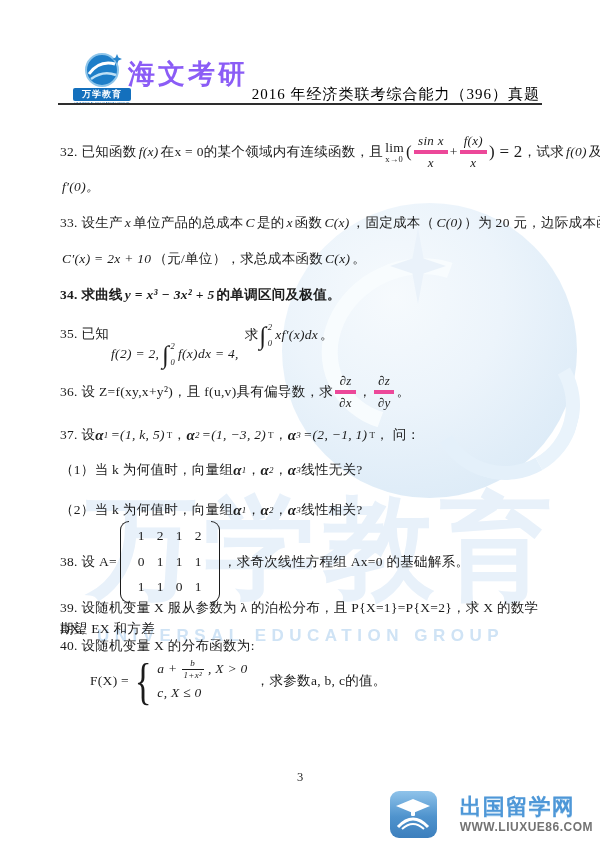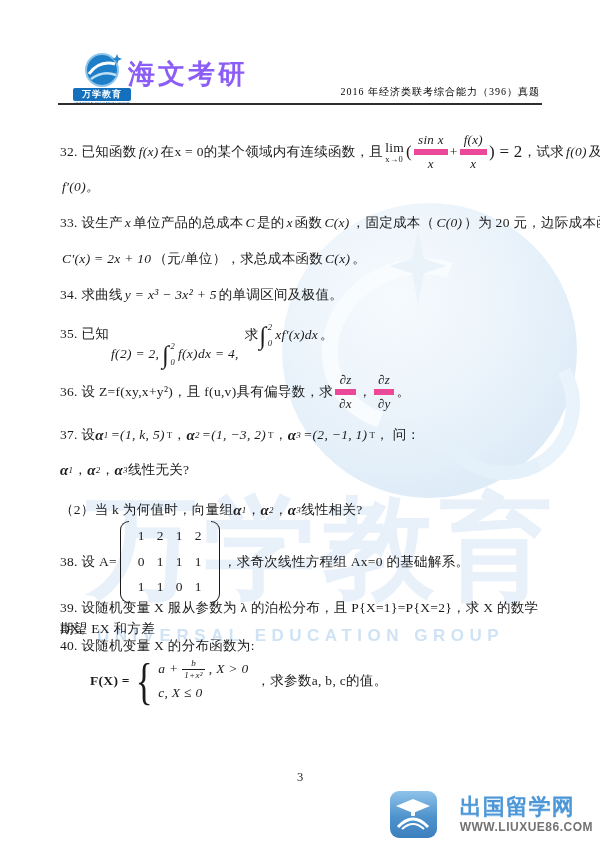--- a/index.html
+++ b/index.html
@@ -54,32 +54,32 @@
     position:absolute; left:0px; top:52px; width:58px;
     font-size:3.5px; color:#1470bd; text-align:center; letter-spacing:0;
     font-family:"Liberation Sans",sans-serif; white-space:nowrap; overflow:hidden;
   }
   .hdr-brand {
     position:absolute; left:55px; top:6px; font-size:27px; font-weight:bold;
     color:#8b5cf6; letter-spacing:3px; white-space:nowrap;
     font-family:"Liberation Sans","DejaVu Sans",sans-serif;
   }
   .hdr-title {
-    position:absolute; right:60px; top:85px; font-size:10px; color:#000;
+    position:absolute; right:60px; top:85px; font-size:15px; color:#000;
     letter-spacing:1px; z-index:2; white-space:nowrap;
   }
   .hdr-rule { position:absolute; left:58px; right:58px; top:103px; height:2px; background:#2e2e2e; z-index:2; }
   
   .q { position:absolute; left:60px; width:484px; z-index:2; line-height:1.55; letter-spacing:0.3px; }
   .qrow { display:flex; align-items:center; flex-wrap:nowrap; white-space:nowrap; }
   .cn {}
   .math { font-style:italic; font-family:"Liberation Serif",serif; padding:0 2px; }
-  .up { font-style:normal;font-weight:bold; }
+  .up { font-style:normal; }
   .frac { display:inline-block; vertical-align:middle; text-align:center; font-size:13px; line-height:1.25; margin:0 2px; }
-  .frac .num { display:block; padding:0 4px 1px; border-bottom:6px solid #ec4899;font-family:Liberation Serif, serif; }
+  .frac .num { display:block; padding:0 4px 1px; border-bottom:4px solid #ec4899;font-family:Liberation Serif, serif; }
   .frac .den { display:block; padding:1px 4px 0; }
   .lim { display:inline-block; text-align:left; line-height:1; margin:16px 2px; vertical-align:middle; }
   .lim .l1 { display:block; font-size:13.5px; }
   .lim .l2 { display:block; font-size:8.5px; margin-top:1px; }
   .bigp { font-size:17px; font-style:normal; }
   .intwrap { display:inline-flex; align-items:center; margin:0 1px; }
   .int { font-size:25px; line-height:1; font-style:normal; }
   .intlims { display:inline-flex; flex-direction:column; justify-content:space-between; height:27px; font-size:8.5px; line-height:1; font-style:italic; padding:1px 0 1px 1px; }
   .subs { font-size:9px; vertical-align:-4px; font-style:italic; }
   .sups { font-size:9px; vertical-align:6px; font-style:normal; }
@@ -183,21 +183,21 @@
     <span class="math">C(0)</span>
     <span class="cn">）为 20 元，边际成本函数为</span>
   </div>
   <div class="q qrow" style="top:249px;">
     <span class="math">C′(x) = 2x + 10</span>
     <span class="cn">（元/单位），求总成本函数</span>
     <span class="math">C(x)</span>
     <span class="cn">。</span>
   </div>
 
-  <div class="q qrow" style="top:285px;">
+  <div class="q qrow" style="top:285px;font-weight:bold;">
     <span class="cn">34. 求曲线</span>
     <span class="math">y = x³ − 3x² + 5</span>
     <span class="cn">的单调区间及极值。</span>
   </div>
 
   <div class="q qrow" style="top:318px; height:40px;">
     <span class="cn" style="align-self:flex-start; padding-top:6px;">35. 已知</span>
     <span class="qrow" style="position:relative; top:16px;">
       <span class="math">f(2) = 2,</span>
       <span class="intwrap">
@@ -250,20 +250,21 @@
       <span class="sups">T</span>
     <span class="cn">，</span>
     <span class="alpha">α</span>
       <span class="subs">3</span>
     <span class="math">=(2, −1, 1)</span>
       <span class="sups">T</span>
     <span class="cn">， 问：</span>
   </div>
 
   <div class="q qrow" style="top:459px;">
+    <span class="cn">（1）当 k 为何值时，向量组</span>
     <span class="alpha">α</span>
       <span class="subs">1</span>
     <span class="cn">，</span>
     <span class="alpha">α</span>
       <span class="subs">2</span>
     <span class="cn">，</span>
     <span class="alpha">α</span>
       <span class="subs">3</span>
     <span class="cn">线性无关?</span>
   </div>

